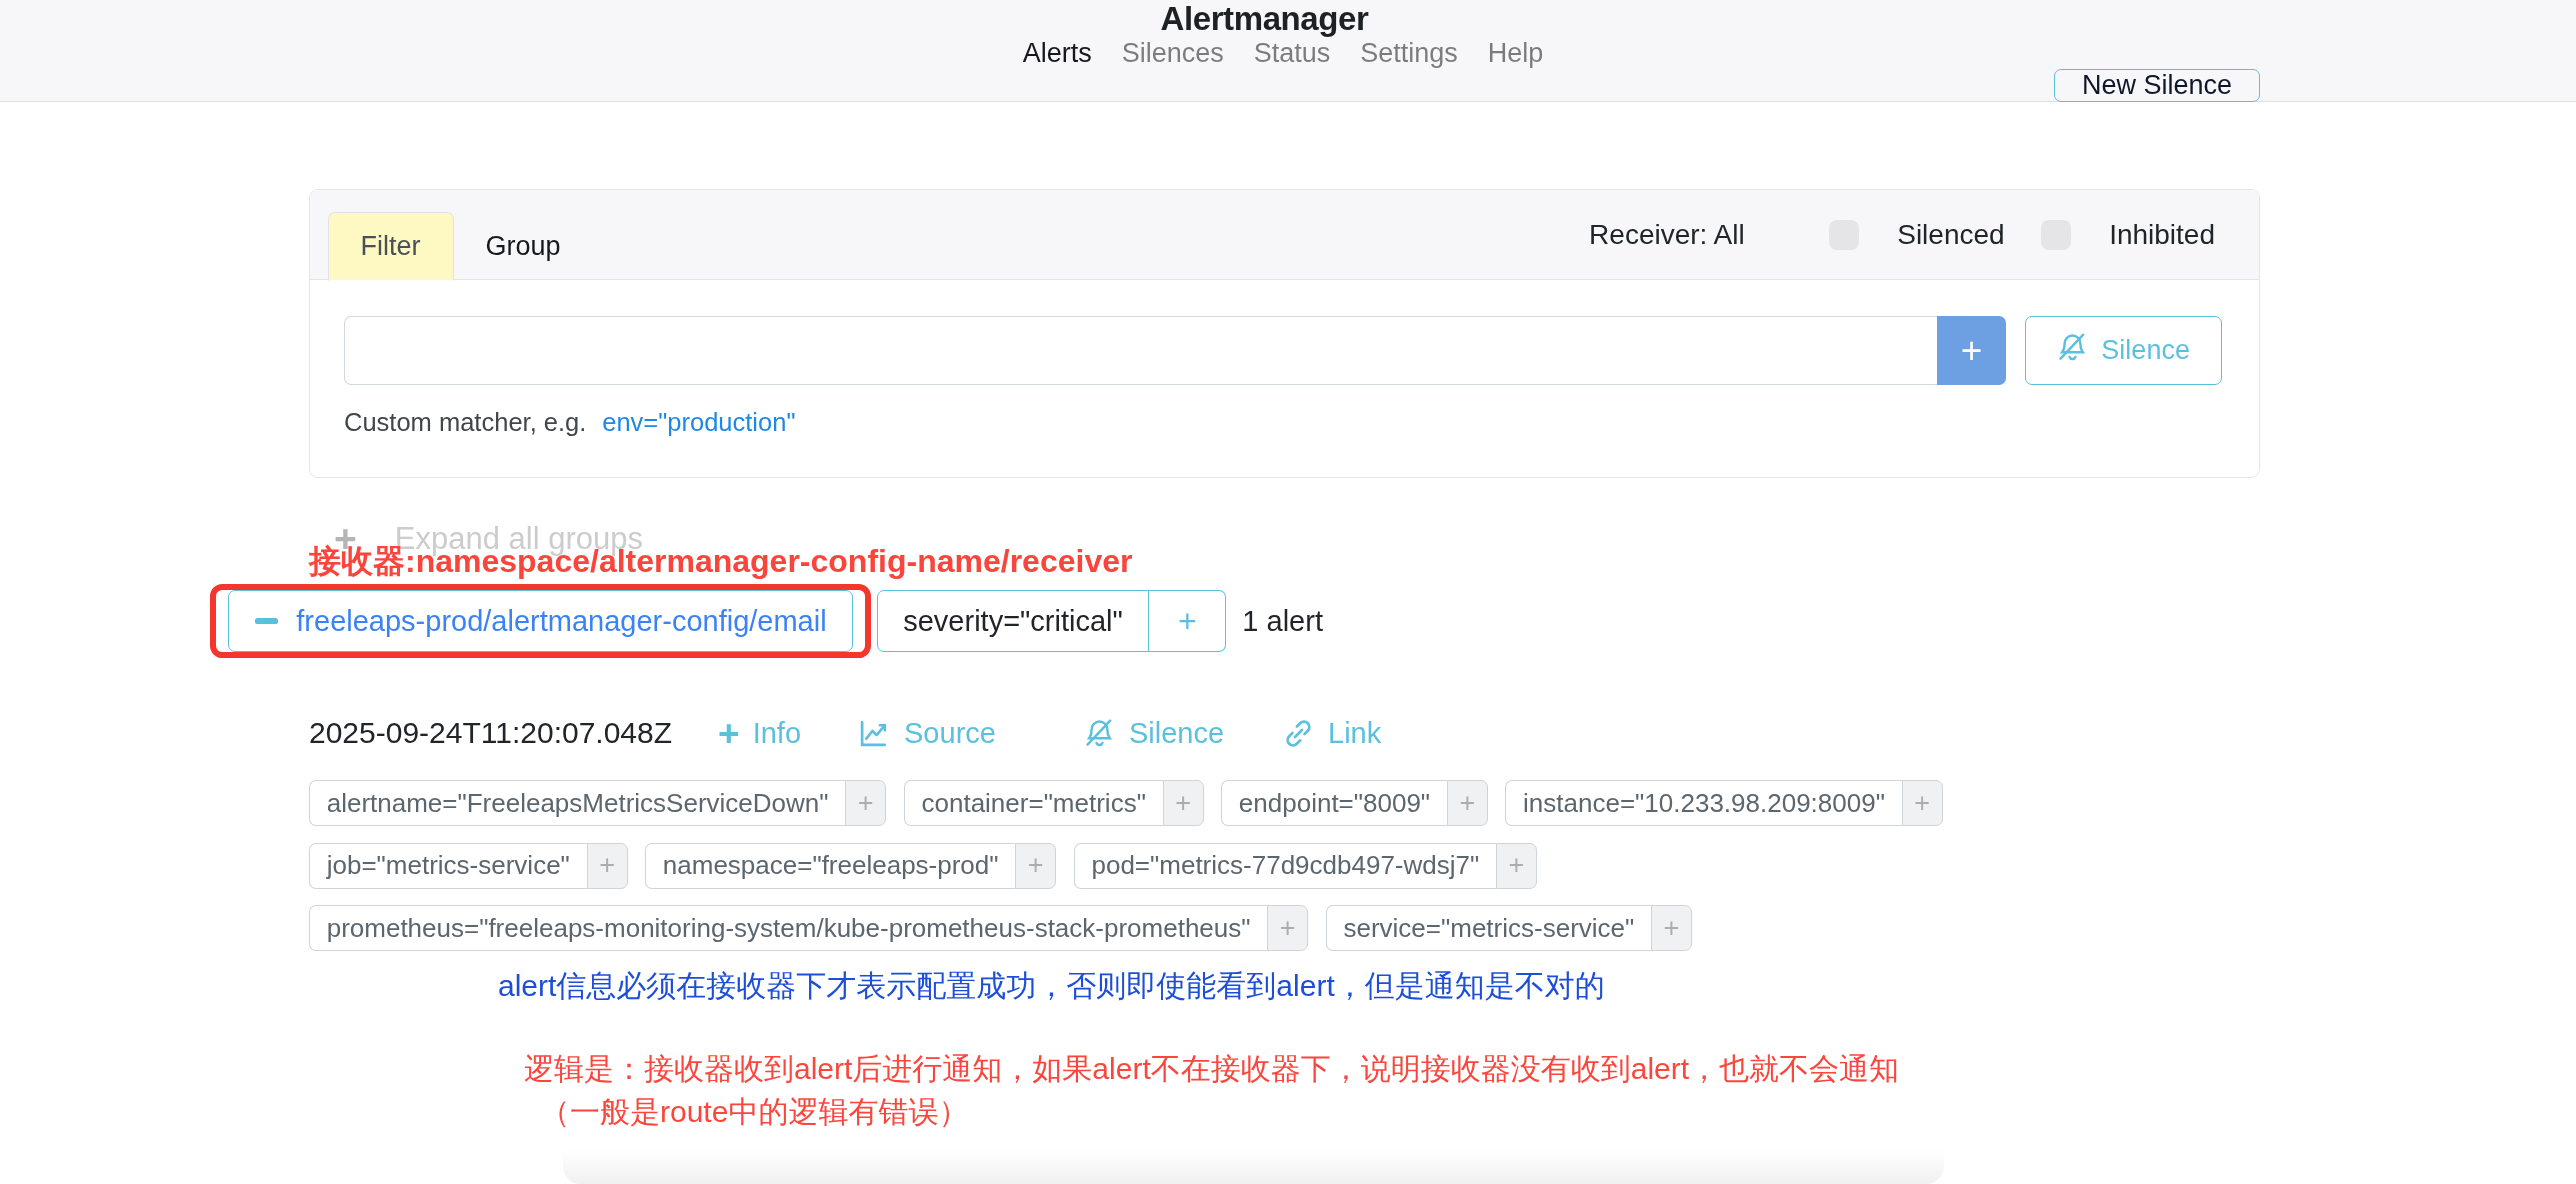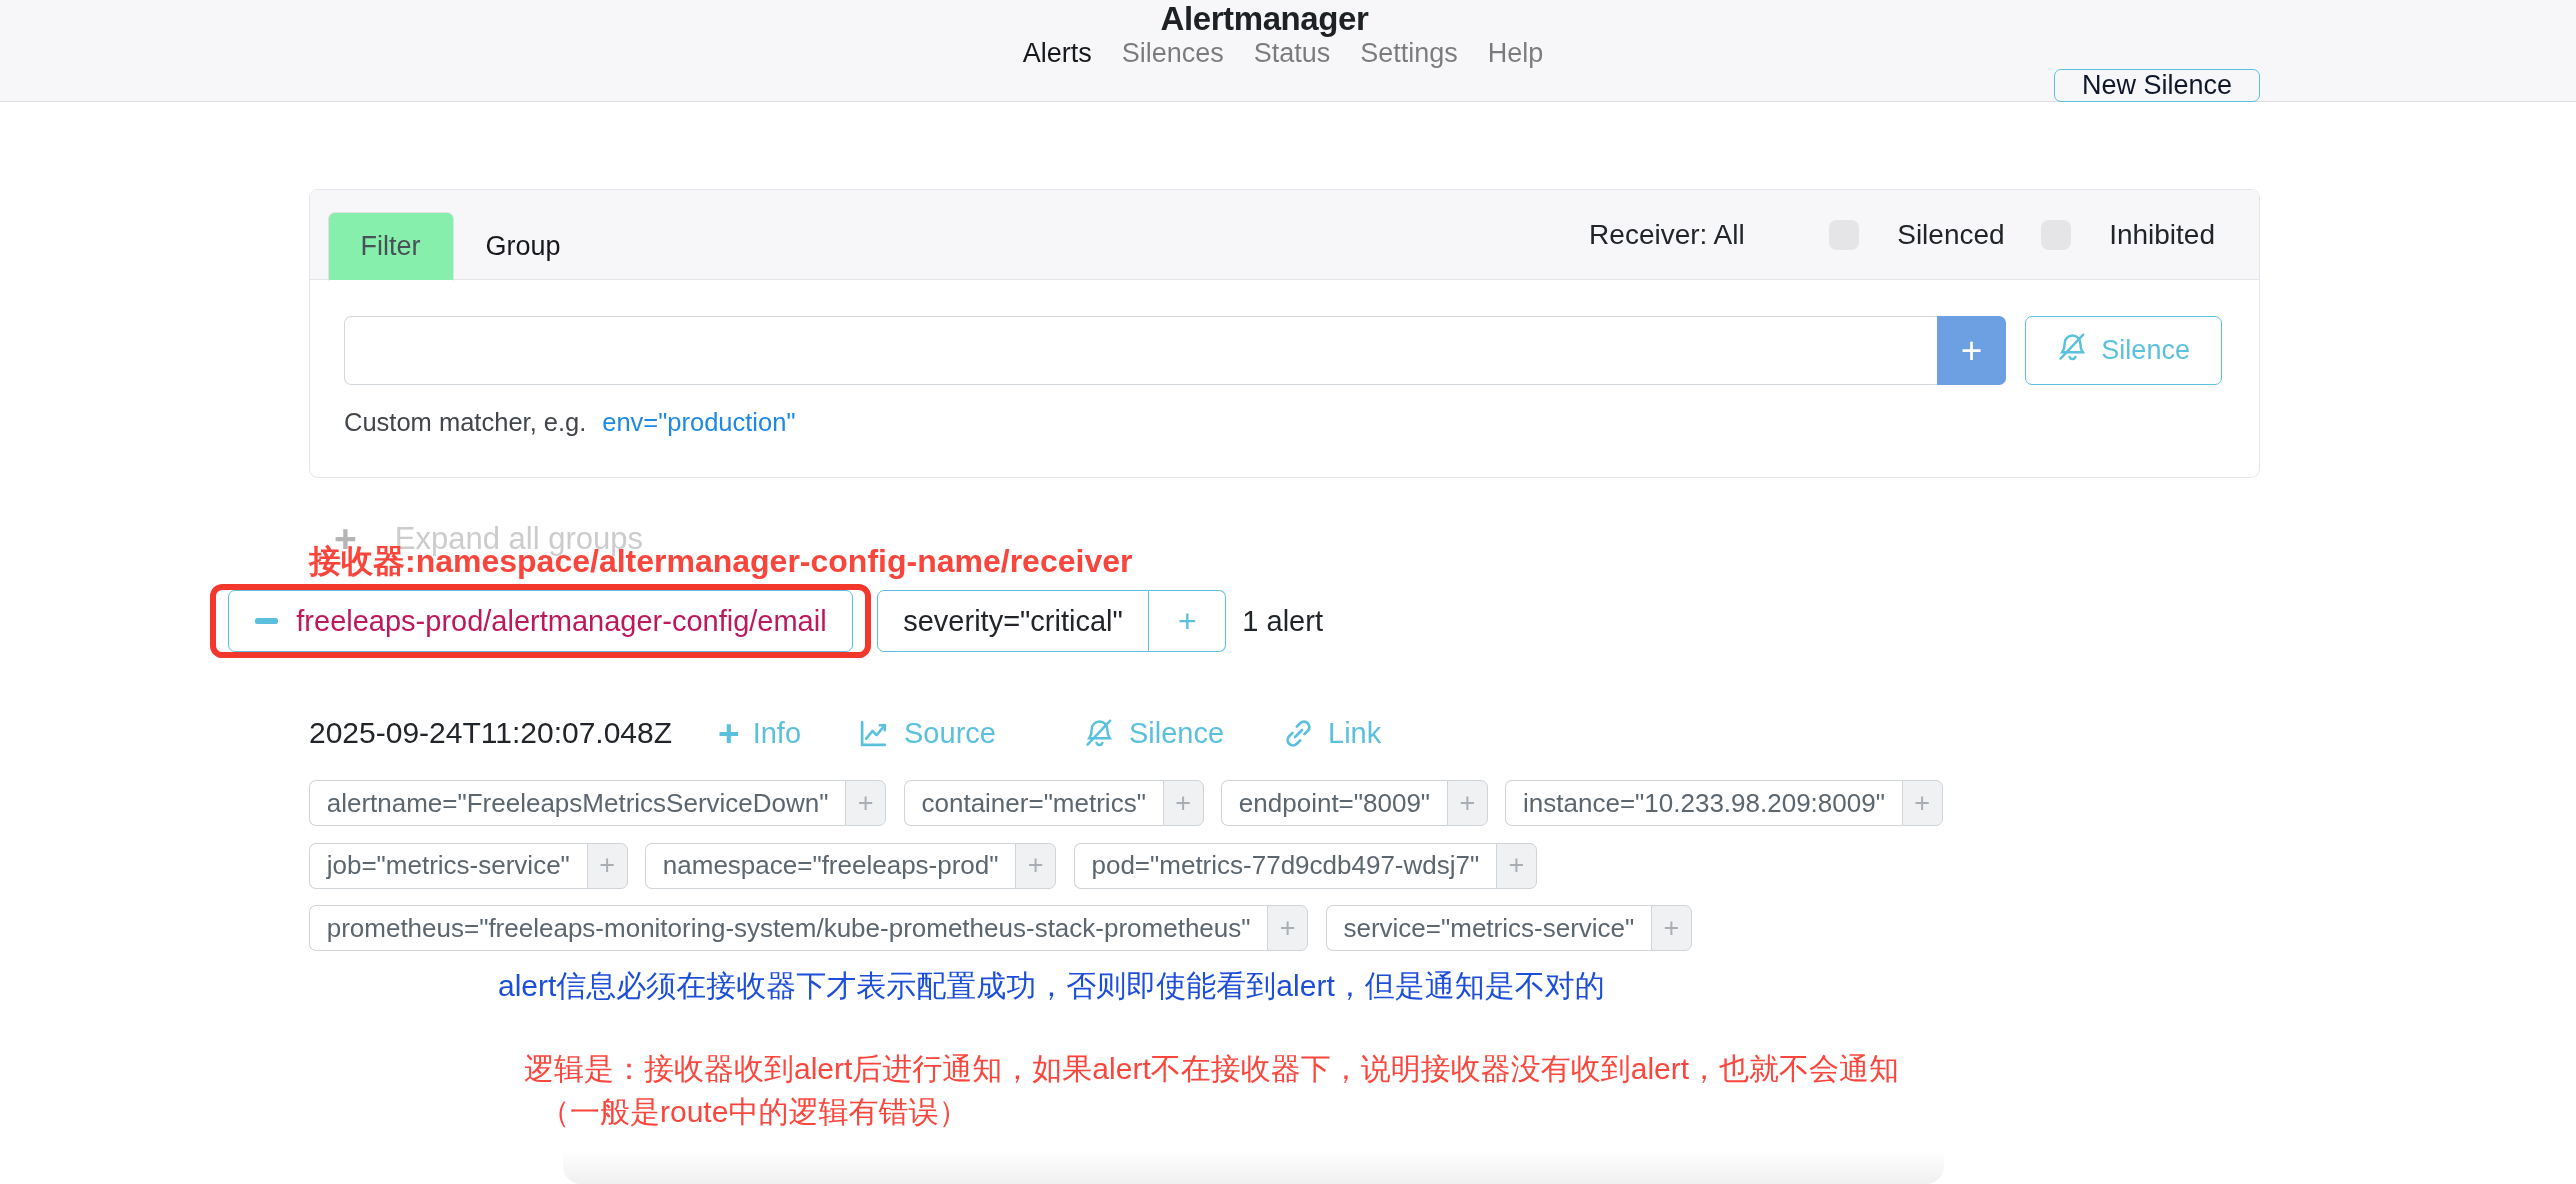--- a/index.html
+++ b/index.html
@@ -32,21 +32,21 @@
     position:absolute; left:309px; top:189px; width:1951px; height:289px;
     border:1.8px solid #e3e6e8; border-radius:8.8px; background:#fff;
   }
   .card-header {
     height:90px; background:#f7f7f9; border-bottom:1.8px solid #e3e6e8;
     border-radius:7px 7px 0 0; display:flex; padding:0 44px 0 17.6px;
   }
   .tabs { display:flex; align-self:flex-end; height:69px; margin-bottom:-1.8px; }
   .tab { font-size:27px; padding:0 32px; display:flex; align-items:center; cursor:pointer; }
   .tab.active {
-    background:#86efac; border:1.8px solid #dfe2e6; border-bottom:1.8px solid #fff;
+    background:#fef9c3; border:1.8px solid #dfe2e6; border-bottom:1.8px solid #fff;
     border-radius:7px 7px 0 0; color:#495057;
   }
   .tab.inactive { color:#16181b; }
   .header-right { margin-left:auto; align-self:center; display:flex; align-items:center; font-size:28px; color:#212529; }
   .receiver-filter { margin-right:48px; cursor:pointer; }
   .check-group { display:flex; align-items:center; margin-left:36px;gap:20px; }
   .checkbox { width:30px; height:30px; border-radius:8px; background:#e5e5e8; margin-right:18.5px; cursor:pointer; }
   .check-label { cursor:pointer; }
 
   .card-body { padding:36px 35px 0 34px; }
@@ -81,21 +81,21 @@
     font-size:32px; font-weight:600; color:#f9453b; white-space:nowrap;
   }
   .group-row { position:absolute; left:210px; top:584px; display:flex; align-items:center; }
   .red-box {
     border:6.2px solid #f4372d; border-radius:12.3px; padding:0 12.3px;
     height:74px; display:flex; align-items:center;
   }
   .receiver-btn {
     height:62px; display:flex; align-items:center; padding:0 25.5px;
     border:1.8px solid #5bc0de; border-radius:7px; background:#fff;
-    color:#be185d; font-size:29px; cursor:pointer; white-space:nowrap;
+    color:#3b82f6; font-size:29px; cursor:pointer; white-space:nowrap;
   }
   .minus-glyph { width:23px; height:6.2px; background:#5bc0de; border-radius:2.6px; margin-right:18.5px; flex:none; }
   .severity-group { display:flex; margin-left:5.3px; height:62px; }
   .severity-label {
     border:1.8px solid #5bc0de; border-radius:7px 0 0 7px; background:#fff;
     color:#212529; font-size:29px; padding:0 25.5px; display:flex; align-items:center; white-space:nowrap;
   }
   .severity-plus {
     border:1.8px solid #5bc0de; border-left:none; border-radius:0 7px 7px 0;
     background:#fff; color:#5bc0de; width:77px; font-size:32px;

